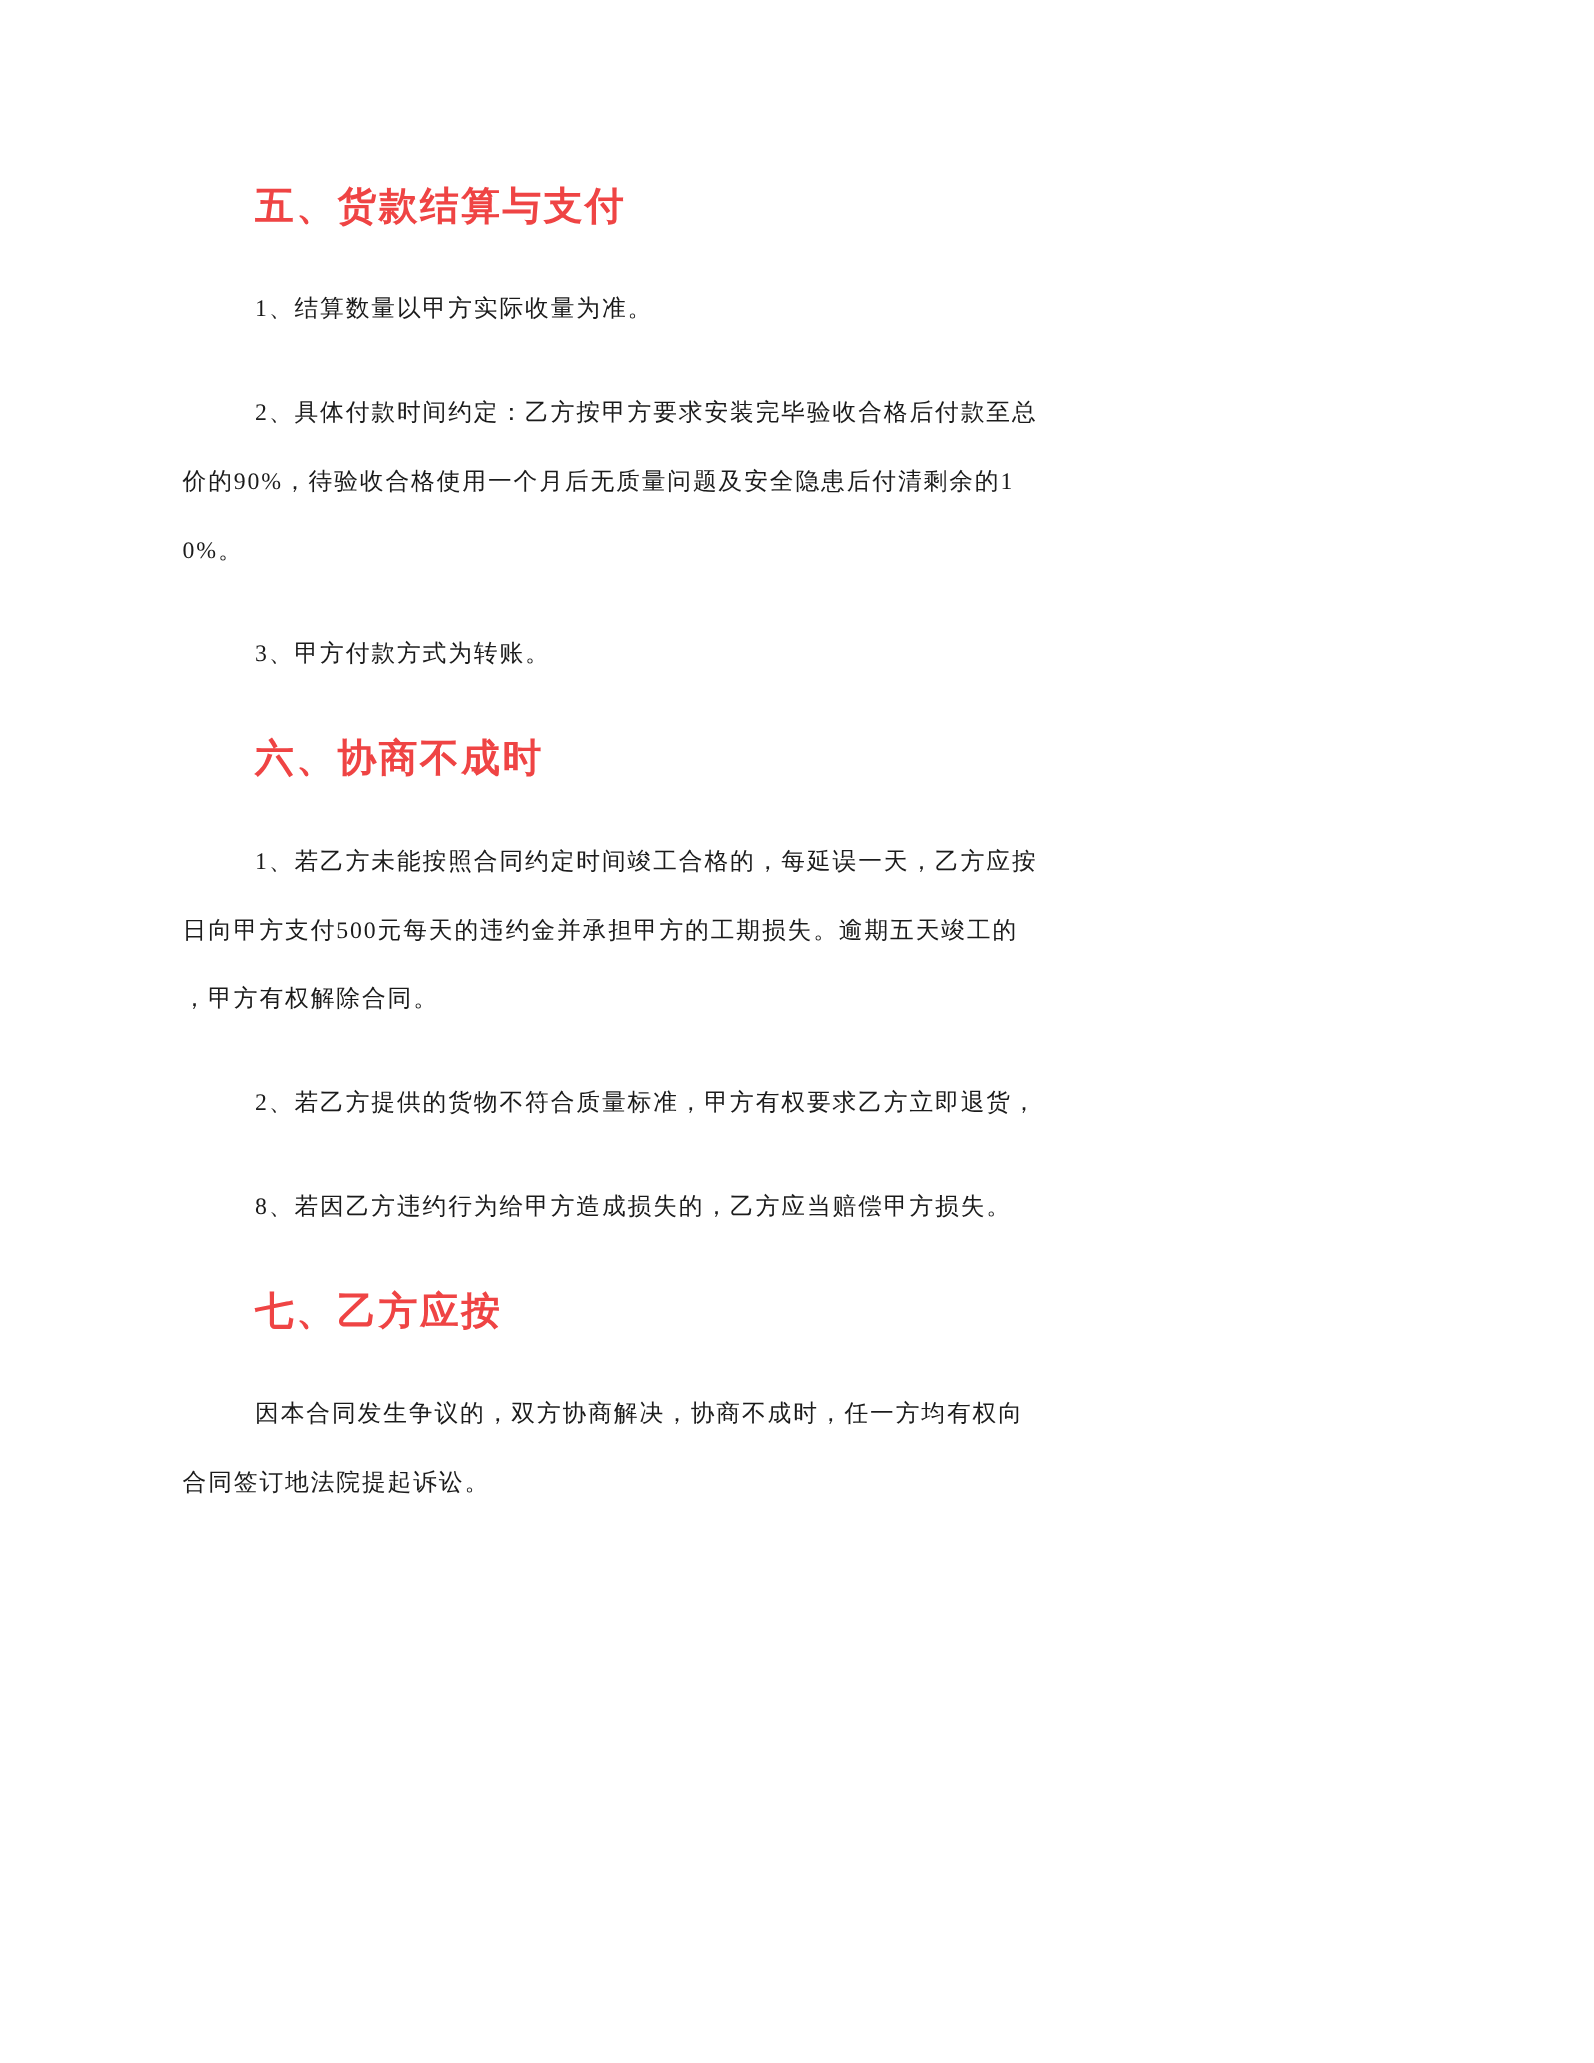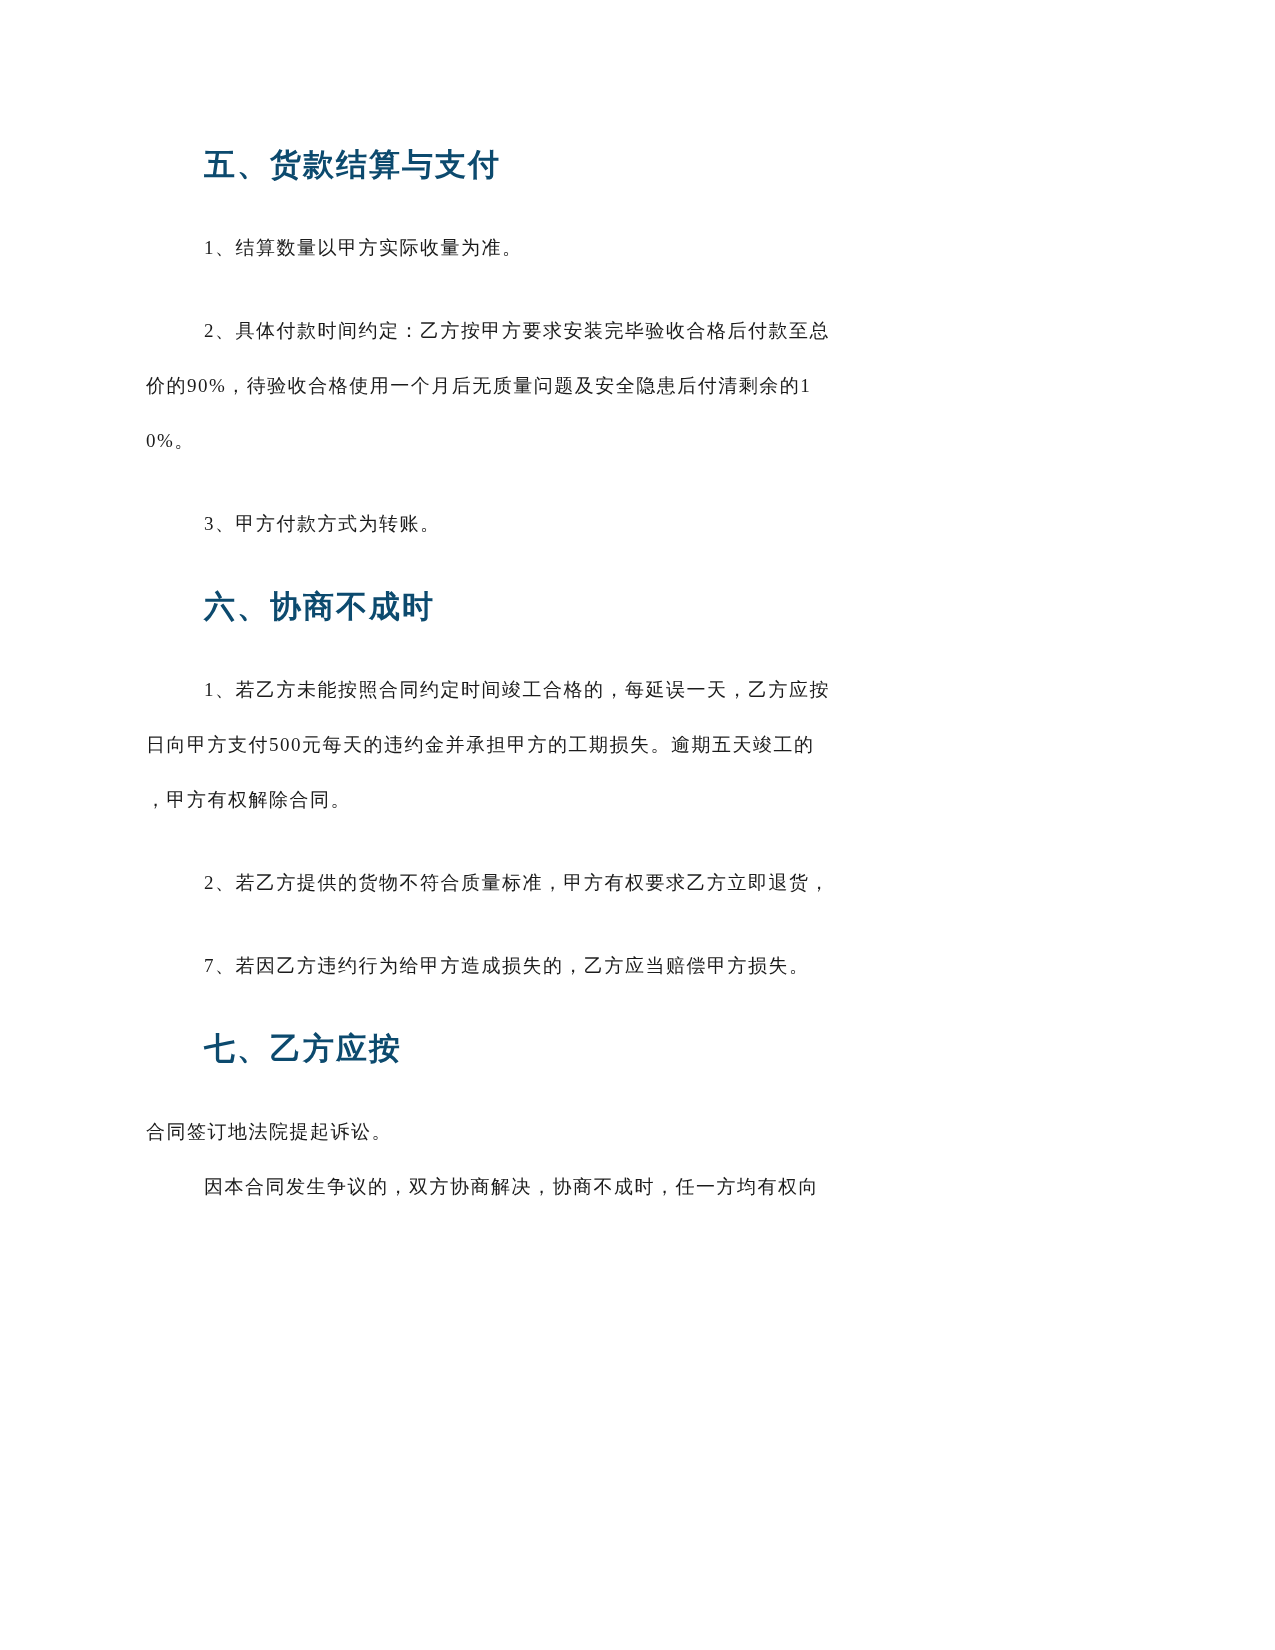--- a/index.html
+++ b/index.html
@@ -37,21 +37,21 @@
     color: #1b1b1b;
   }
   .line.first {
     padding-left: 58px;
   }
   .block.heading .line {
     font-family: "Liberation Sans", "DejaVu Sans", sans-serif;
     font-weight: 700;
     font-size: 31px;
     letter-spacing: 2px;
-    color: #0c4a6e;
+    color: #ef4444;
   }
 </style>
 </head>
 <body>
 
 <div class="page">
   <div>
       <div class="block heading">
         <div class="line first">五、货款结算与支付</div>
       </div>
@@ -71,23 +71,23 @@
       </div>
       <div class="block paragraph">
         <div class="line first">1、若乙方未能按照合同约定时间竣工合格的，每延误一天，乙方应按</div>
         <div class="line">日向甲方支付500元每天的违约金并承担甲方的工期损失。逾期五天竣工的</div>
         <div class="line">，甲方有权解除合同。</div>
       </div>
       <div class="block paragraph">
         <div class="line first">2、若乙方提供的货物不符合质量标准，甲方有权要求乙方立即退货，</div>
       </div>
       <div class="block paragraph">
-        <div class="line first">7、若因乙方违约行为给甲方造成损失的，乙方应当赔偿甲方损失。</div>
+        <div class="line first">8、若因乙方违约行为给甲方造成损失的，乙方应当赔偿甲方损失。</div>
       </div>
       <div class="block heading">
         <div class="line first">七、乙方应按</div>
       </div>
       <div class="block paragraph">
+        <div class="line first">因本合同发生争议的，双方协商解决，协商不成时，任一方均有权向</div>
         <div class="line">合同签订地法院提起诉讼。</div>
-        <div class="line first">因本合同发生争议的，双方协商解决，协商不成时，任一方均有权向</div>
       </div>
     </div>
 </div>
 
 </body></html>

